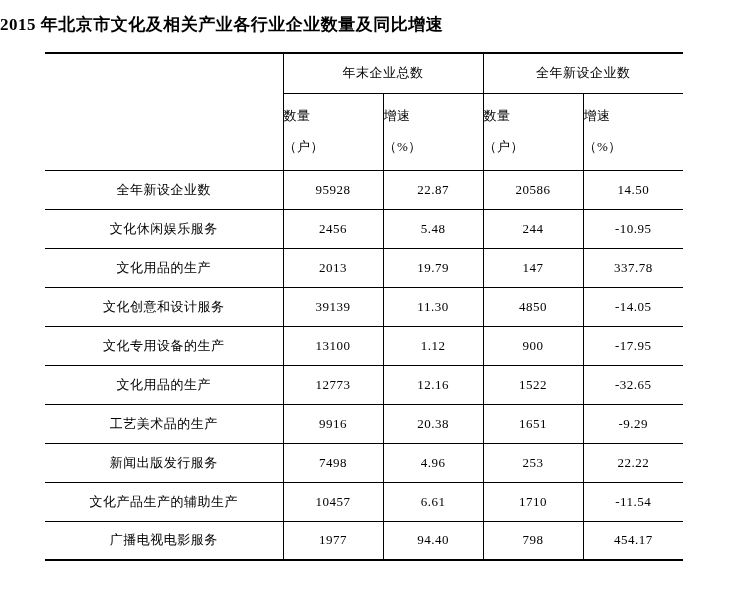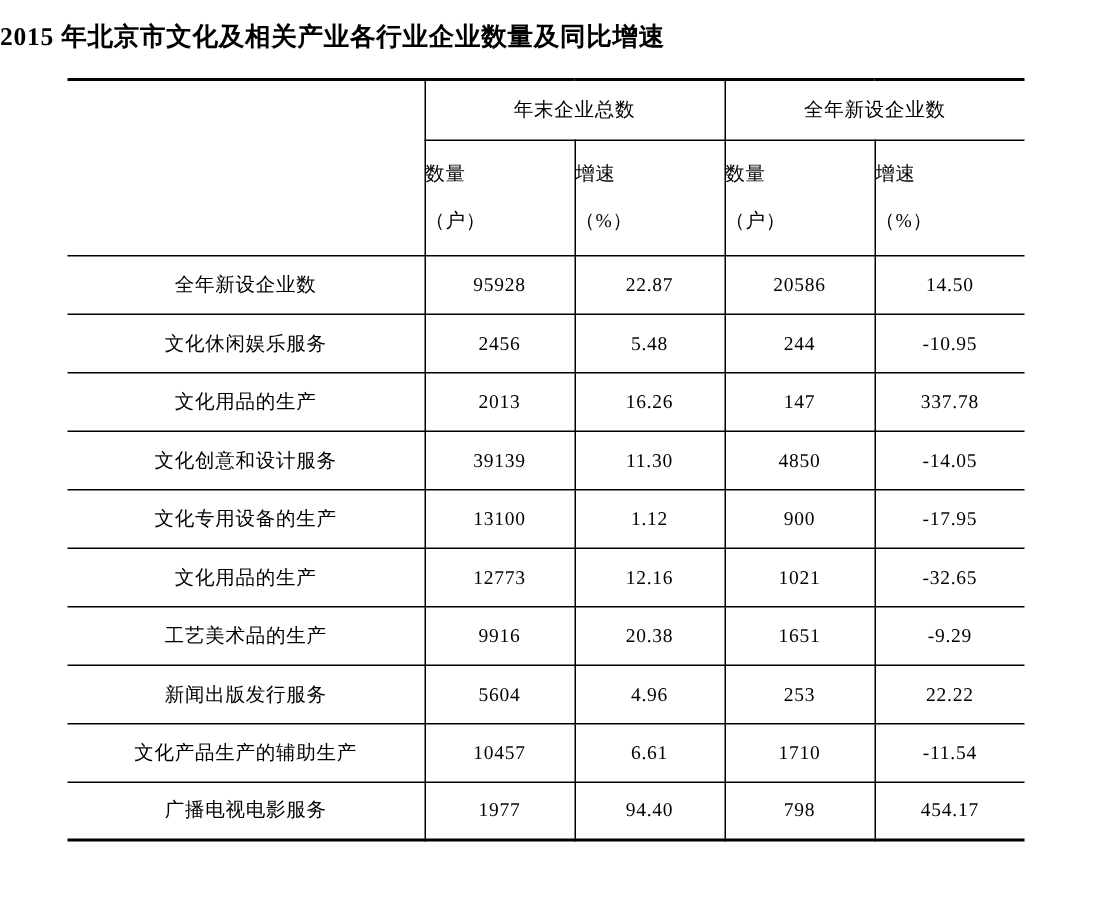--- a/index.html
+++ b/index.html
@@ -115,21 +115,21 @@
     <tr class="r-data">
       <td>文化休闲娱乐服务</td>
       <td class="c-num">2456</td>
       <td class="c-num">5.48</td>
       <td class="c-num">244</td>
       <td class="c-num">-10.95</td>
     </tr>
     <tr class="r-data">
       <td>文化用品的生产</td>
       <td class="c-num">2013</td>
-      <td class="c-num">16.26</td>
+      <td class="c-num">19.79</td>
       <td class="c-num">147</td>
       <td class="c-num">337.78</td>
     </tr>
     <tr class="r-data">
       <td>文化创意和设计服务</td>
       <td class="c-num">39139</td>
       <td class="c-num">11.30</td>
       <td class="c-num">4850</td>
       <td class="c-num">-14.05</td>
     </tr>
@@ -137,33 +137,33 @@
       <td>文化专用设备的生产</td>
       <td class="c-num">13100</td>
       <td class="c-num">1.12</td>
       <td class="c-num">900</td>
       <td class="c-num">-17.95</td>
     </tr>
     <tr class="r-data">
       <td>文化用品的生产</td>
       <td class="c-num">12773</td>
       <td class="c-num">12.16</td>
-      <td class="c-num">1021</td>
+      <td class="c-num">1522</td>
       <td class="c-num">-32.65</td>
     </tr>
     <tr class="r-data">
       <td>工艺美术品的生产</td>
       <td class="c-num">9916</td>
       <td class="c-num">20.38</td>
       <td class="c-num">1651</td>
       <td class="c-num">-9.29</td>
     </tr>
     <tr class="r-data">
       <td>新闻出版发行服务</td>
-      <td class="c-num">5604</td>
+      <td class="c-num">7498</td>
       <td class="c-num">4.96</td>
       <td class="c-num">253</td>
       <td class="c-num">22.22</td>
     </tr>
     <tr class="r-data">
       <td>文化产品生产的辅助生产</td>
       <td class="c-num">10457</td>
       <td class="c-num">6.61</td>
       <td class="c-num">1710</td>
       <td class="c-num">-11.54</td>

